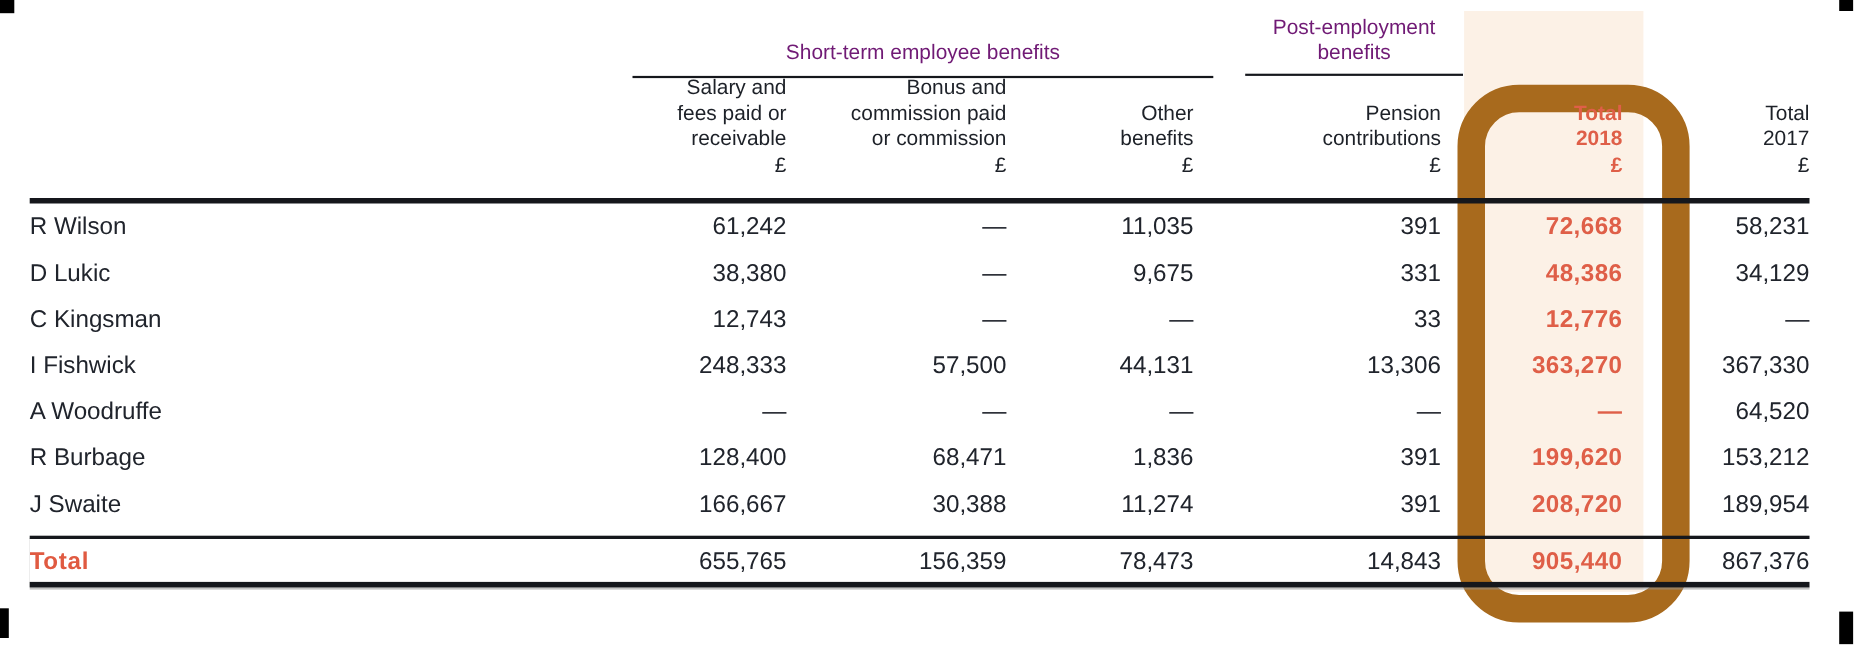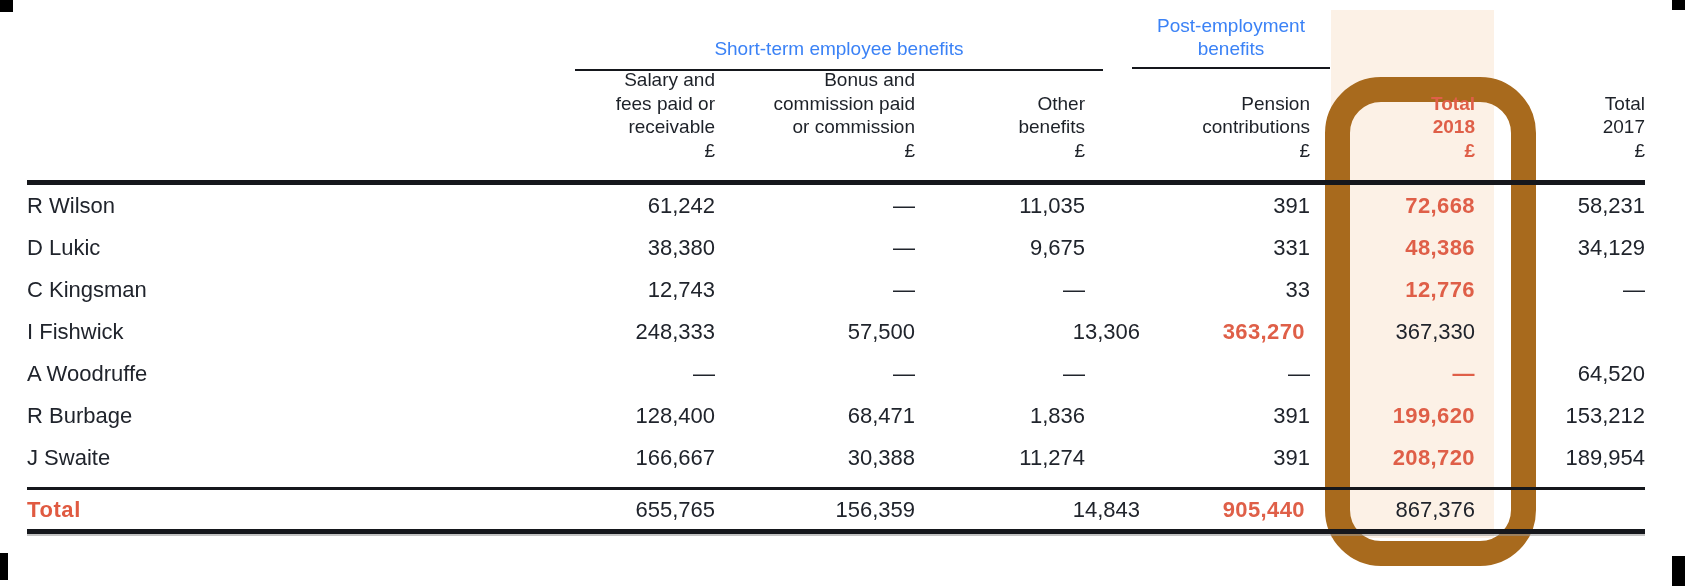--- a/index.html
+++ b/index.html
@@ -29,21 +29,21 @@
   .w0 { width:380px; text-align:left; }
   .w1 { width:308px; text-align:right; }
   .w2 { width:200px; text-align:right; }
   .w3 { width:170px; text-align:right; }
   .w4 { width:225px; text-align:right; }
   .w5 { width:165px; text-align:right; }
   .w6 { width:170px; text-align:right; }
 
   .thead { position:relative; height:177px; border-bottom:5px solid #15171c; }
   .grp { position:absolute; text-align:center; font-size:19px; line-height:23px;
-         border-bottom:2px solid #15171c; color:#3b82f6; }
+         border-bottom:2px solid #15171c; color:#701a75; }
   .grp.short { left:548px; width:528px; top:29px; padding-bottom:9px; }
   .grp.post  { left:1105px; width:198px; top:6px; padding-bottom:7px; }
   .colrow { position:absolute; left:0; right:0; bottom:18px; display:flex; align-items:flex-end; }
   .hcell { font-size:19px; line-height:23.5px; color:#1d2128; }
   .hcell.t18 { color:#df5f48; font-weight:bold; }
 
   .tbody { padding-top:8px; }
   .row { display:flex; height:42px; font-size:22px; }
   .cell.t18 { color:#df5f48; font-weight:bold; letter-spacing:.4px; }
 
@@ -138,20 +138,21 @@
           <div class="cell w2">—</div>
           <div class="cell w3">—</div>
           <div class="cell w4">33</div>
           <div class="cell w5 t18">12,776</div>
           <div class="cell w6">—</div>
         </div>
         <div class="row">
           <div class="cell w0">I Fishwick</div>
           <div class="cell w1">248,333</div>
           <div class="cell w2">57,500</div>
+          <div class="cell w3">44,131</div>
           <div class="cell w4">13,306</div>
           <div class="cell w5 t18">363,270</div>
           <div class="cell w6">367,330</div>
         </div>
         <div class="row">
           <div class="cell w0">A Woodruffe</div>
           <div class="cell w1">—</div>
           <div class="cell w2">—</div>
           <div class="cell w3">—</div>
           <div class="cell w4">—</div>
@@ -175,19 +176,20 @@
           <div class="cell w4">391</div>
           <div class="cell w5 t18">208,720</div>
           <div class="cell w6">189,954</div>
         </div>
       </div>
 
     <div class="total-row">
       <div class="cell w0 label">Total</div>
       <div class="cell w1">655,765</div>
       <div class="cell w2">156,359</div>
+      <div class="cell w3">78,473</div>
       <div class="cell w4">14,843</div>
       <div class="cell w5 t18">905,440</div>
       <div class="cell w6">867,376</div>
     </div>
 
   </div>
 </div>
 
 </body></html>

